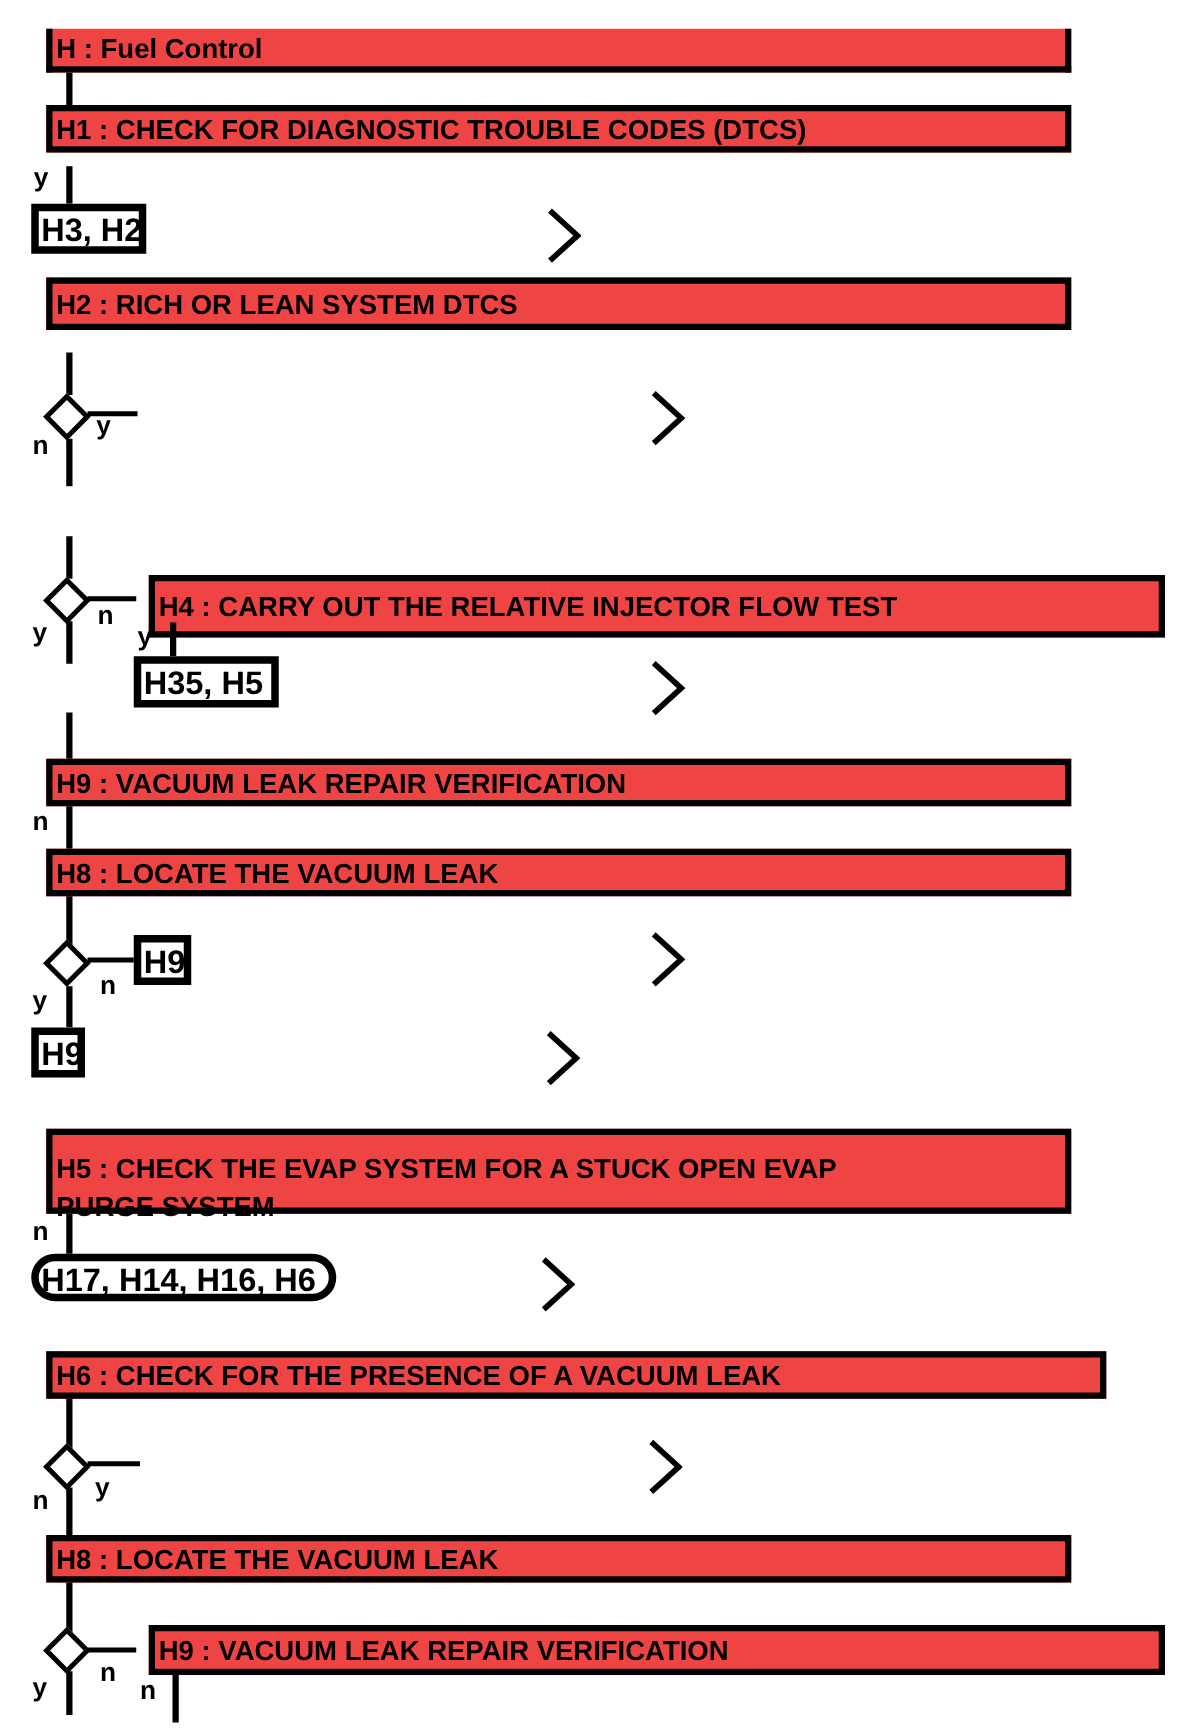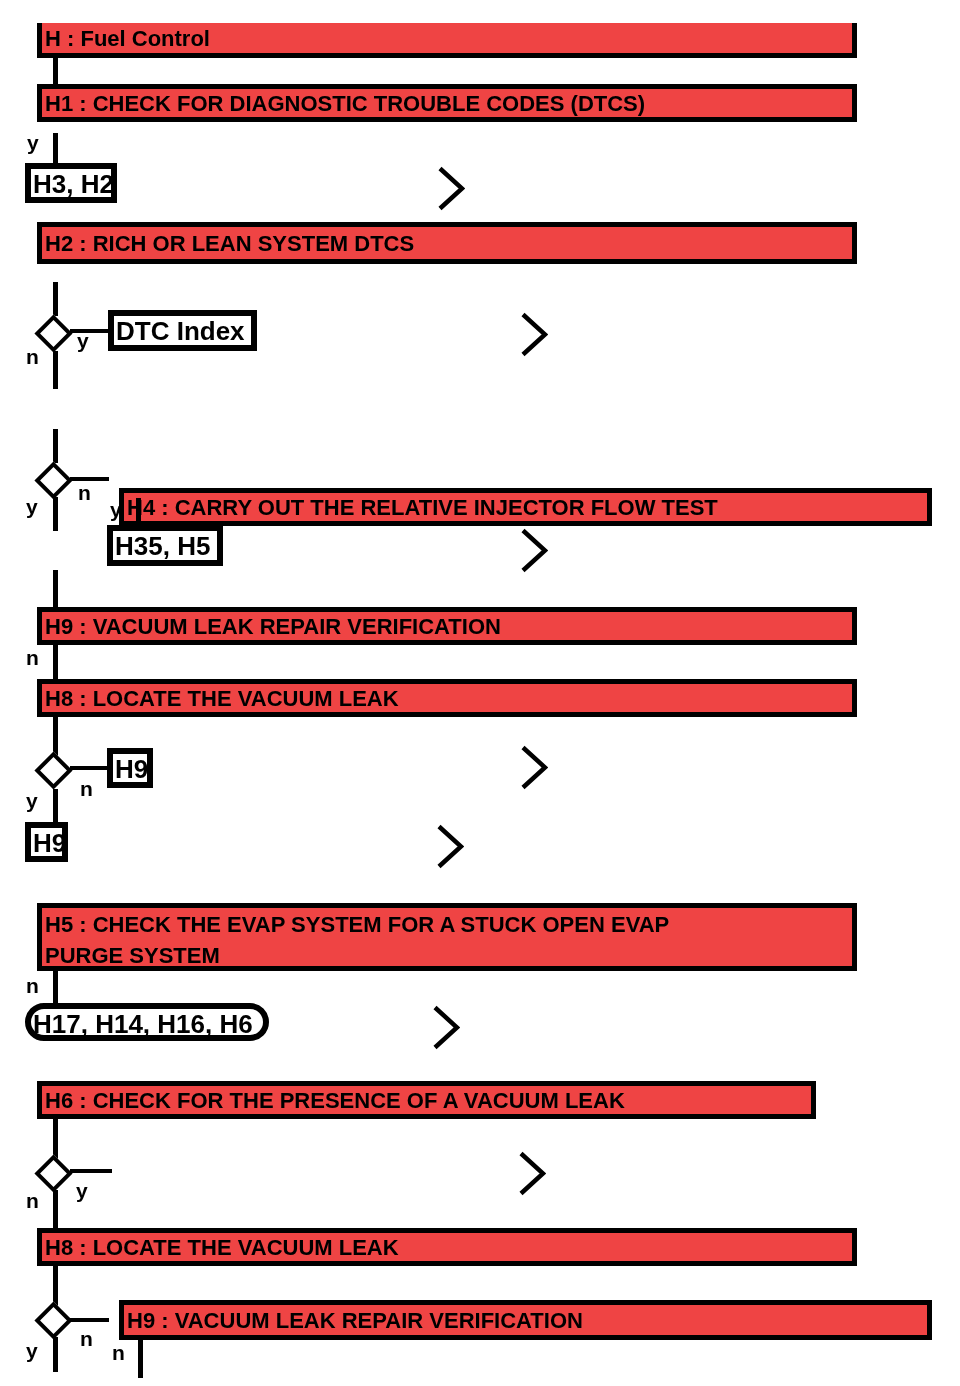--- a/index.html
+++ b/index.html
@@ -19,21 +19,21 @@
     display:flex;
     align-items:center;
     padding-left:3px;
     font-weight:bold;
     font-size:22px;
     line-height:31px;
     white-space:nowrap;
     margin-left:12px;
   }
   .box.open-top{border-top:none;}
-  .box.multiline{white-space:normal;align-items:flex-start;padding-top:1px;}
+  .box.multiline{white-space:normal;align-items:flex-start;padding-top:11px;}
   .smallbox{
     position:absolute;
     box-sizing:border-box;
     border:6px solid #000;
     background:#fff;
     display:flex;
     align-items:flex-start;
     padding-left:2px;
     font-weight:bold;
     font-size:26px;
@@ -83,37 +83,34 @@
   </div>
 
   <div class="box" style="left:25px;top:222px;width:820px;height:42px;">
     <span>H2 : RICH OR LEAN SYSTEM DTCS</span>
   </div>
   <div class="vline" style="left:53px;top:282px;height:34px;"></div>
   <div class="diamond" style="left:40px;top:320px;"></div>
   <div class="hline" style="left:70px;top:329px;width:40px;"></div>
   <div class="branch" style="left:77px;top:331px;">y</div>
   <div class="branch" style="left:26px;top:347px;">n</div>
-  <div class="smallbox" style="left:108px;top:310px;width:149px;height:41px;">
-    <span>DTC Index</span>
-  </div>
   <div class="chevron" style="left:520px;top:312px;">
     <svg viewBox="0 0 28 44">
         <polyline points="3,2 25,22 3,42" fill="none" stroke="#000" stroke-width="4.5"></polyline>
       </svg>
   </div>
   <div class="vline" style="left:53px;top:351px;height:38px;"></div>
 
   <div class="vline" style="left:53px;top:429px;height:34px;"></div>
   <div class="diamond" style="left:40px;top:467px;"></div>
   <div class="hline" style="left:70px;top:477px;width:39px;"></div>
   <div class="branch" style="left:78px;top:483px;">n</div>
   <div class="branch" style="left:26px;top:497px;">y</div>
 
-  <div class="box" style="left:107px;top:488px;width:813px;height:38px;">
+  <div class="box" style="left:107px;top:460px;width:813px;height:50px;">
     <span>H4 : CARRY OUT THE RELATIVE INJECTOR FLOW TEST</span>
   </div>
   <div class="branch" style="left:110px;top:500px;">y</div>
   <div class="vline" style="left:136px;top:498px;height:27px;"></div>
   <div class="smallbox" style="left:107px;top:525px;width:116px;height:41px;">
     <span>H35, H5</span>
   </div>
   <div class="chevron" style="left:520px;top:528px;">
     <svg viewBox="0 0 28 44">
         <polyline points="3,2 25,22 3,42" fill="none" stroke="#000" stroke-width="4.5"></polyline>
@@ -164,21 +161,21 @@
   <div class="vline" style="left:53px;top:971px;height:32px;"></div>
   <div class="smallbox" style="left:25px;top:1003px;width:244px;height:38px;border-radius:19px;">
     <span>H17, H14, H16, H6</span>
   </div>
   <div class="chevron" style="left:432px;top:1005px;">
     <svg viewBox="0 0 28 44">
         <polyline points="3,2 25,22 3,42" fill="none" stroke="#000" stroke-width="4.5"></polyline>
       </svg>
   </div>
 
-  <div class="box" style="left:25px;top:1081px;width:779px;height:38px;">
+  <div class="box" style="left:25px;top:1081px;width:848px;height:38px;">
     <span>H6 : CHECK FOR THE PRESENCE OF A VACUUM LEAK</span>
   </div>
   <div class="vline" style="left:53px;top:1119px;height:41px;"></div>
   <div class="diamond" style="left:40px;top:1160px;"></div>
   <div class="hline" style="left:70px;top:1169px;width:42px;"></div>
   <div class="branch" style="left:76px;top:1181px;">y</div>
   <div class="branch" style="left:26px;top:1191px;">n</div>
   <div class="chevron" style="left:518px;top:1151px;">
     <svg viewBox="0 0 28 44">
         <polyline points="3,2 25,22 3,42" fill="none" stroke="#000" stroke-width="4.5"></polyline>

